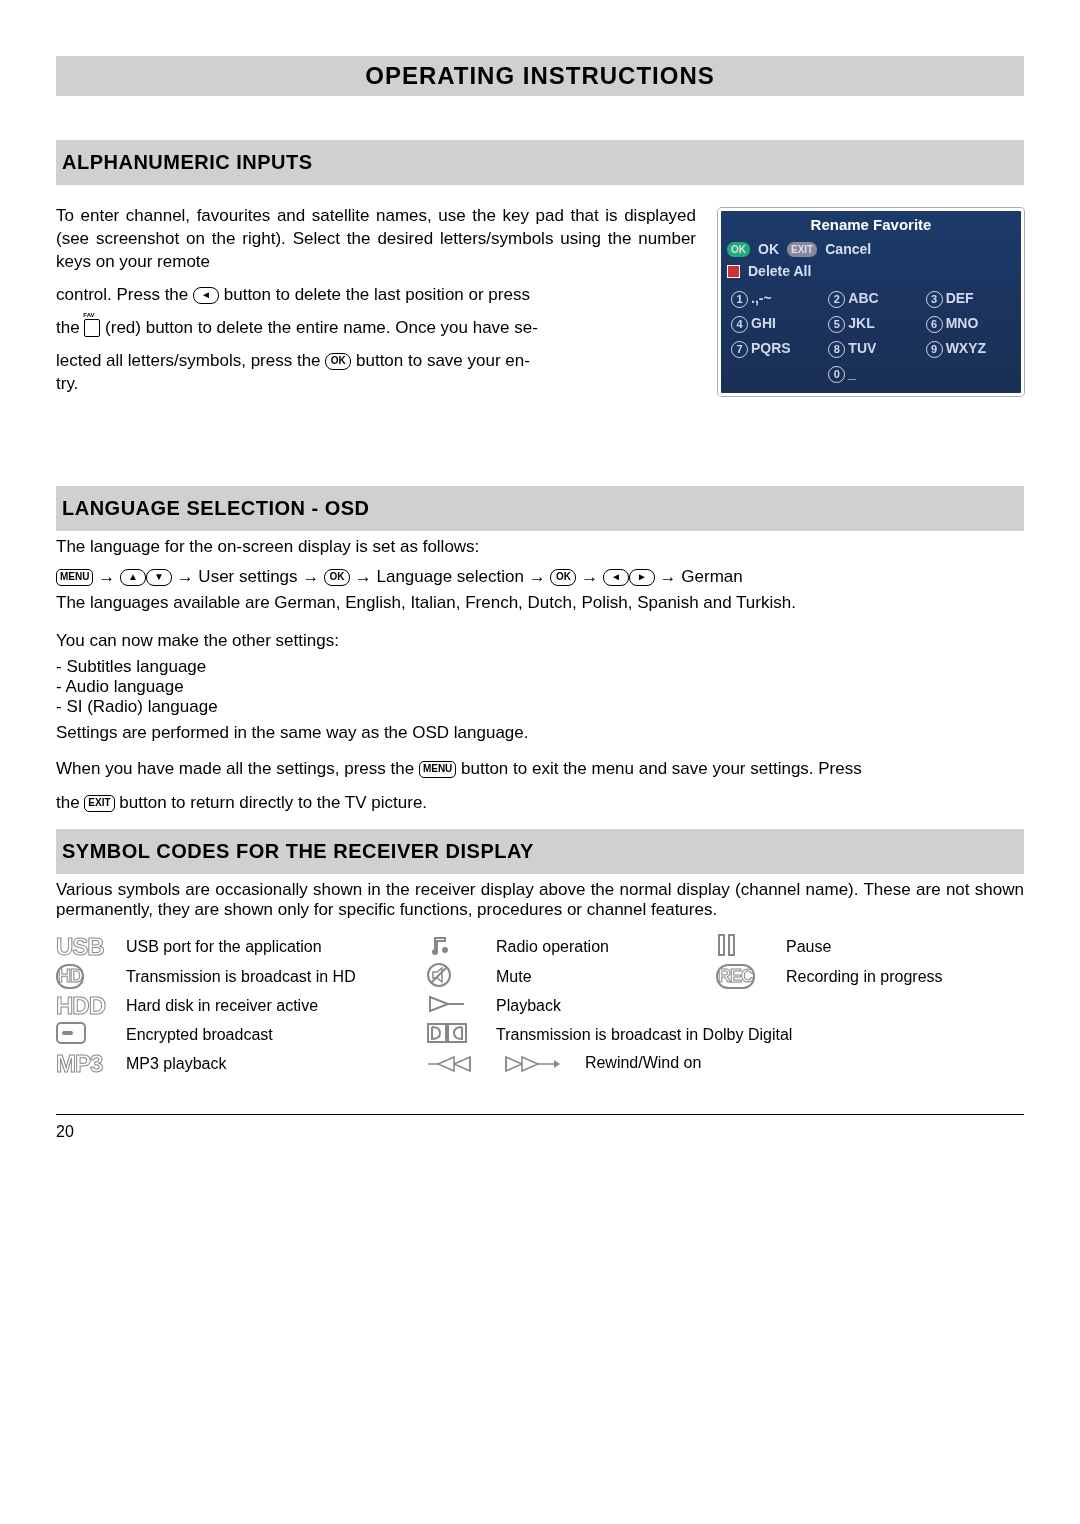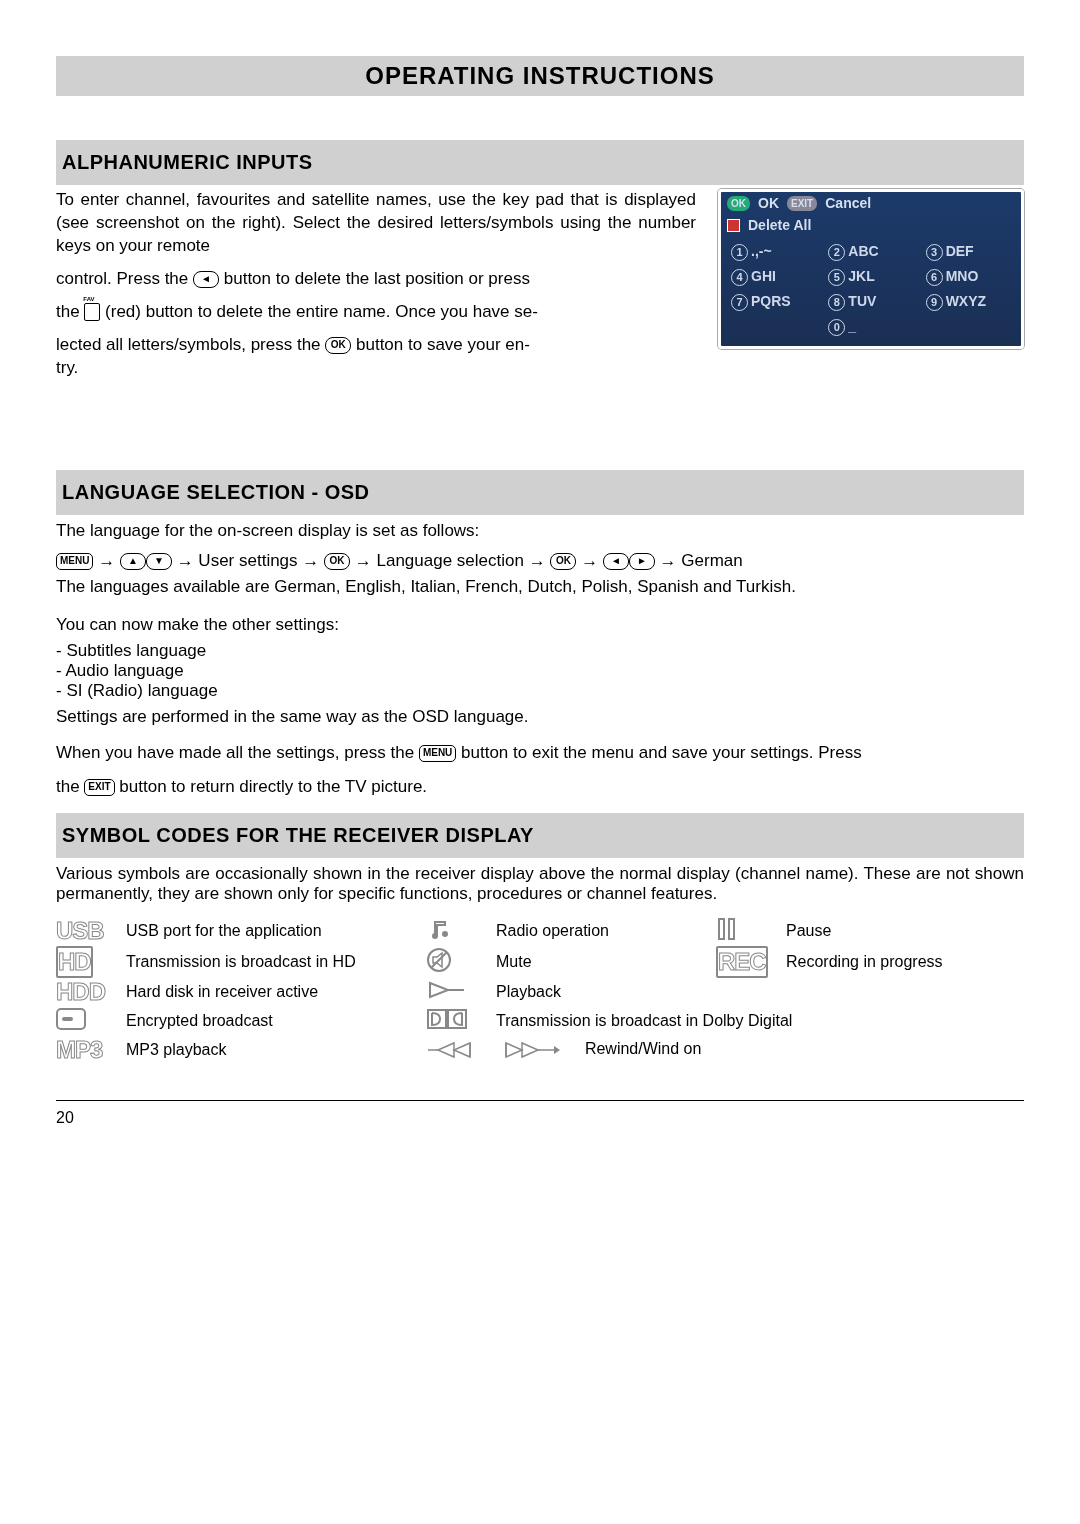--- a/index.html
+++ b/index.html
@@ -22,23 +22,23 @@
     background: #d0d0d0;
     font-weight: bold;
     font-size: 20px;
     padding: 11px 6px;
     margin-top: 44px;
     letter-spacing: 0.5px;
   }
   .section-bar.small-gap { margin-top: 10px; }
   .alnum-row {
     display: flex;
-    margin-top: 4px;
+    margin-top: 20px;
     gap: 22px;
-    align-items: flex-start;
+    align-items: flex-end;
   }
   .alnum-text {
     flex: 1;
     text-align: justify;
   }
   .alnum-text p { margin: 0; line-height: 1.35; }
   .alnum-text .spaced { margin-top: 10px; }
   .screenshot {
     width: 300px;
     border: 3px solid #fff;
@@ -115,21 +115,21 @@
     margin-top: 12px;
     font-size: 16px;
   }
   .sym {
     color:#888; font-weight:bold; letter-spacing:0px;
     font-family: Arial, sans-serif;
   }
   .sym.outline {
     -webkit-text-stroke: 1px #888; color: #fff; font-size:24px; letter-spacing:-1px;
   }
-  .sym.box { border:2px solid #888; border-radius:2px; display:inline-block; padding:0 0; font-size:24px; }
+  .sym.box { border:2px solid #888; border-radius:12px; display:inline-block; padding:0 0; font-size:18px; }
   .key-outline {
     border:2px solid #888; display:inline-block; width:26px; height:18px; border-radius:5px;
     position:relative;
   }
   .key-outline::after { content:""; position:absolute; left:4px; top:7px; width:11px; height:4px; border-radius:3px; background:#888; }
   hr.footer {
     margin-top: 36px; border:none; border-top:1px solid #000;
   }
   .page-num { font-size:16px; margin-top:2px; }
   .widecell { grid-column: 4 / span 3; }
@@ -158,20 +158,21 @@
     </p>
     <p class="spaced">
       <span>lected all letters/symbols, press the </span>
       <span class="keybtn round">OK</span>
       <span> button to save your en-</span>
     </p>
     <p><span>try.</span></p>
   </div>
 
   <div class="screenshot">
+    <div class="osd-title">Rename Favorite</div>
     <div class="osd-actions">
       <span class="pill pill-green">OK</span>
       <span>OK</span>
       <span class="pill pill-grey">EXIT</span>
       <span>Cancel</span>
     </div>
     <div class="osd-actions">
       <span class="color-sq"></span>
       <span>Delete All</span>
     </div>

